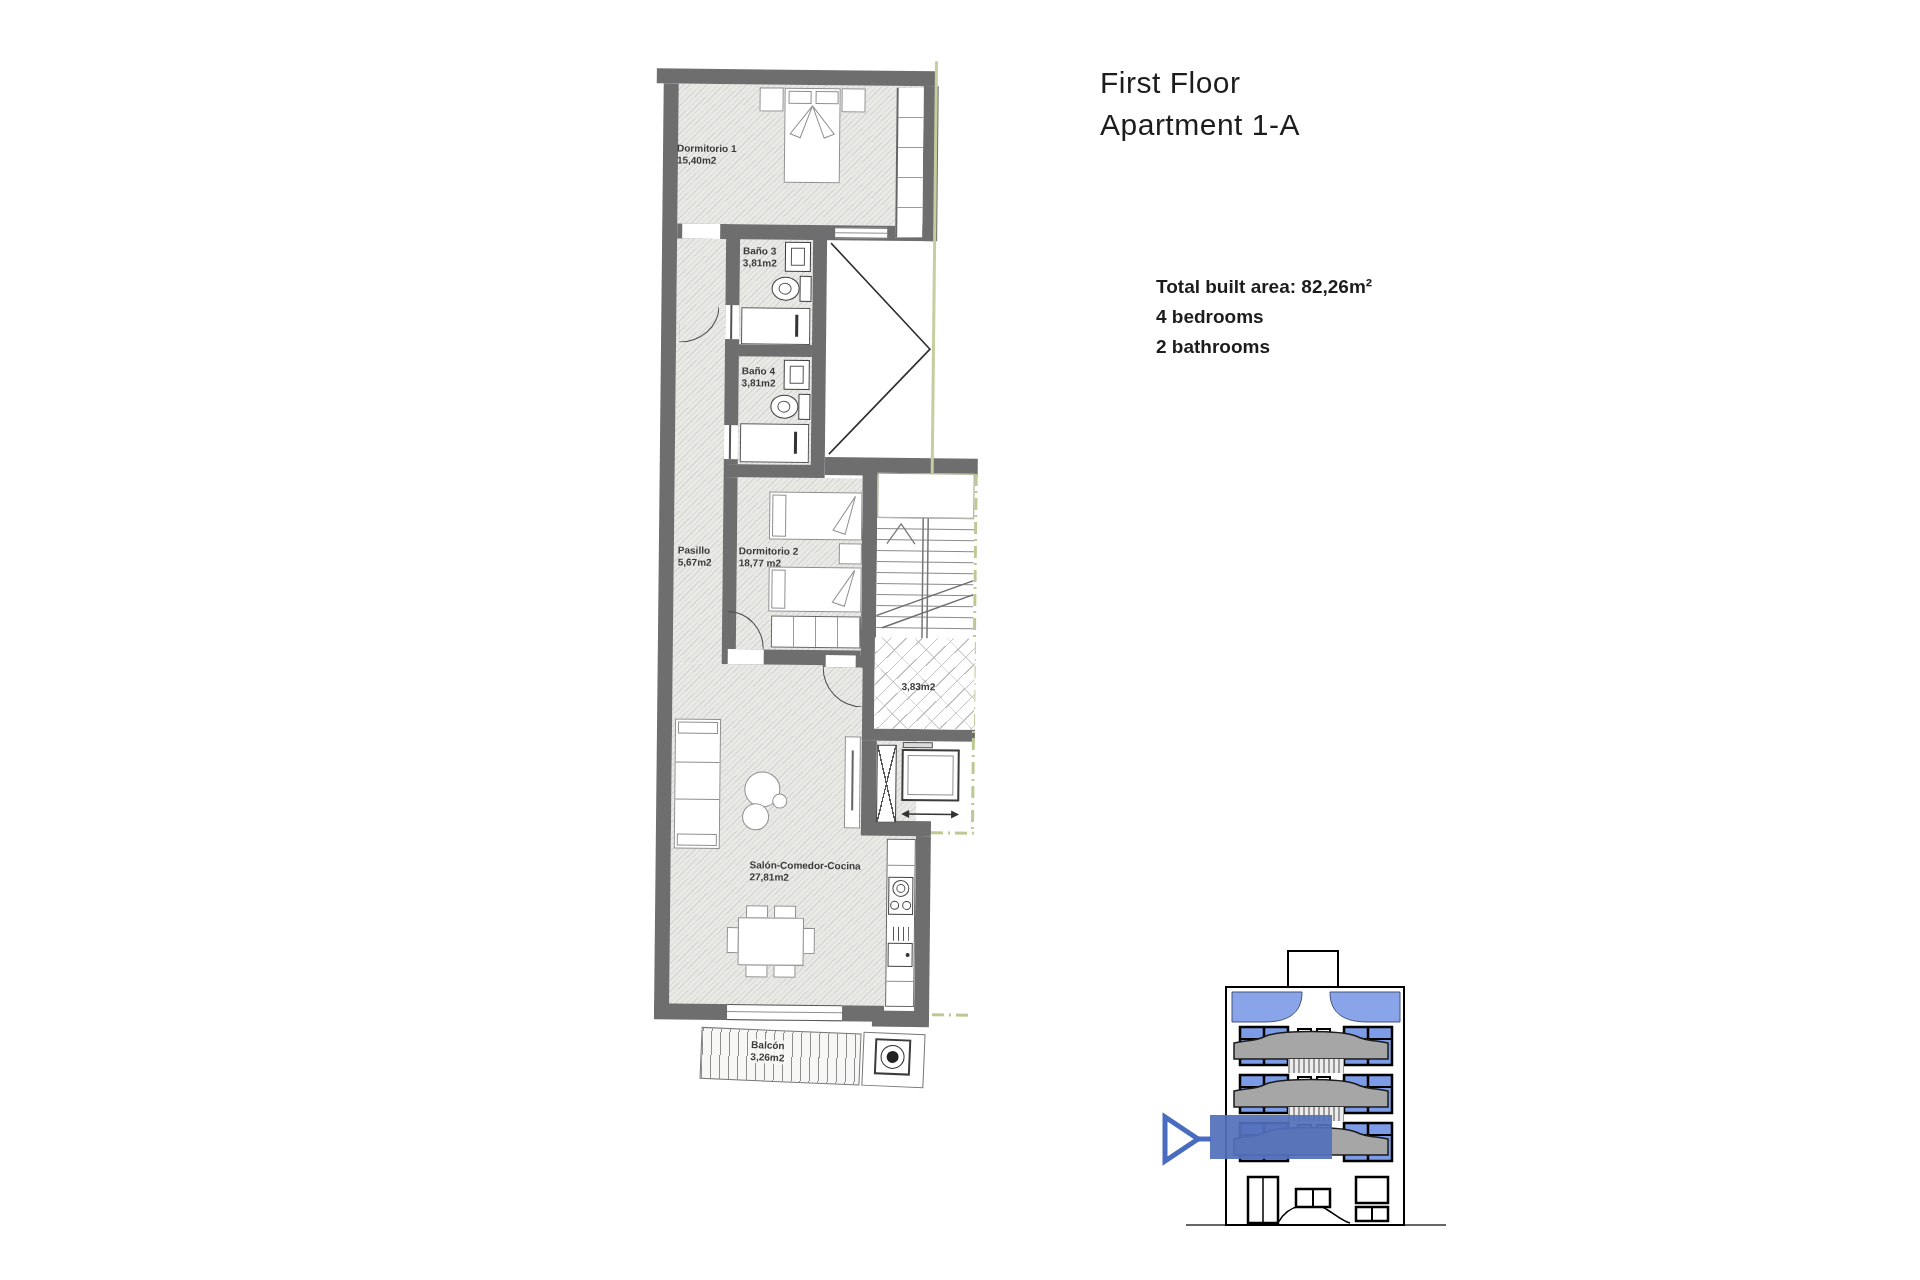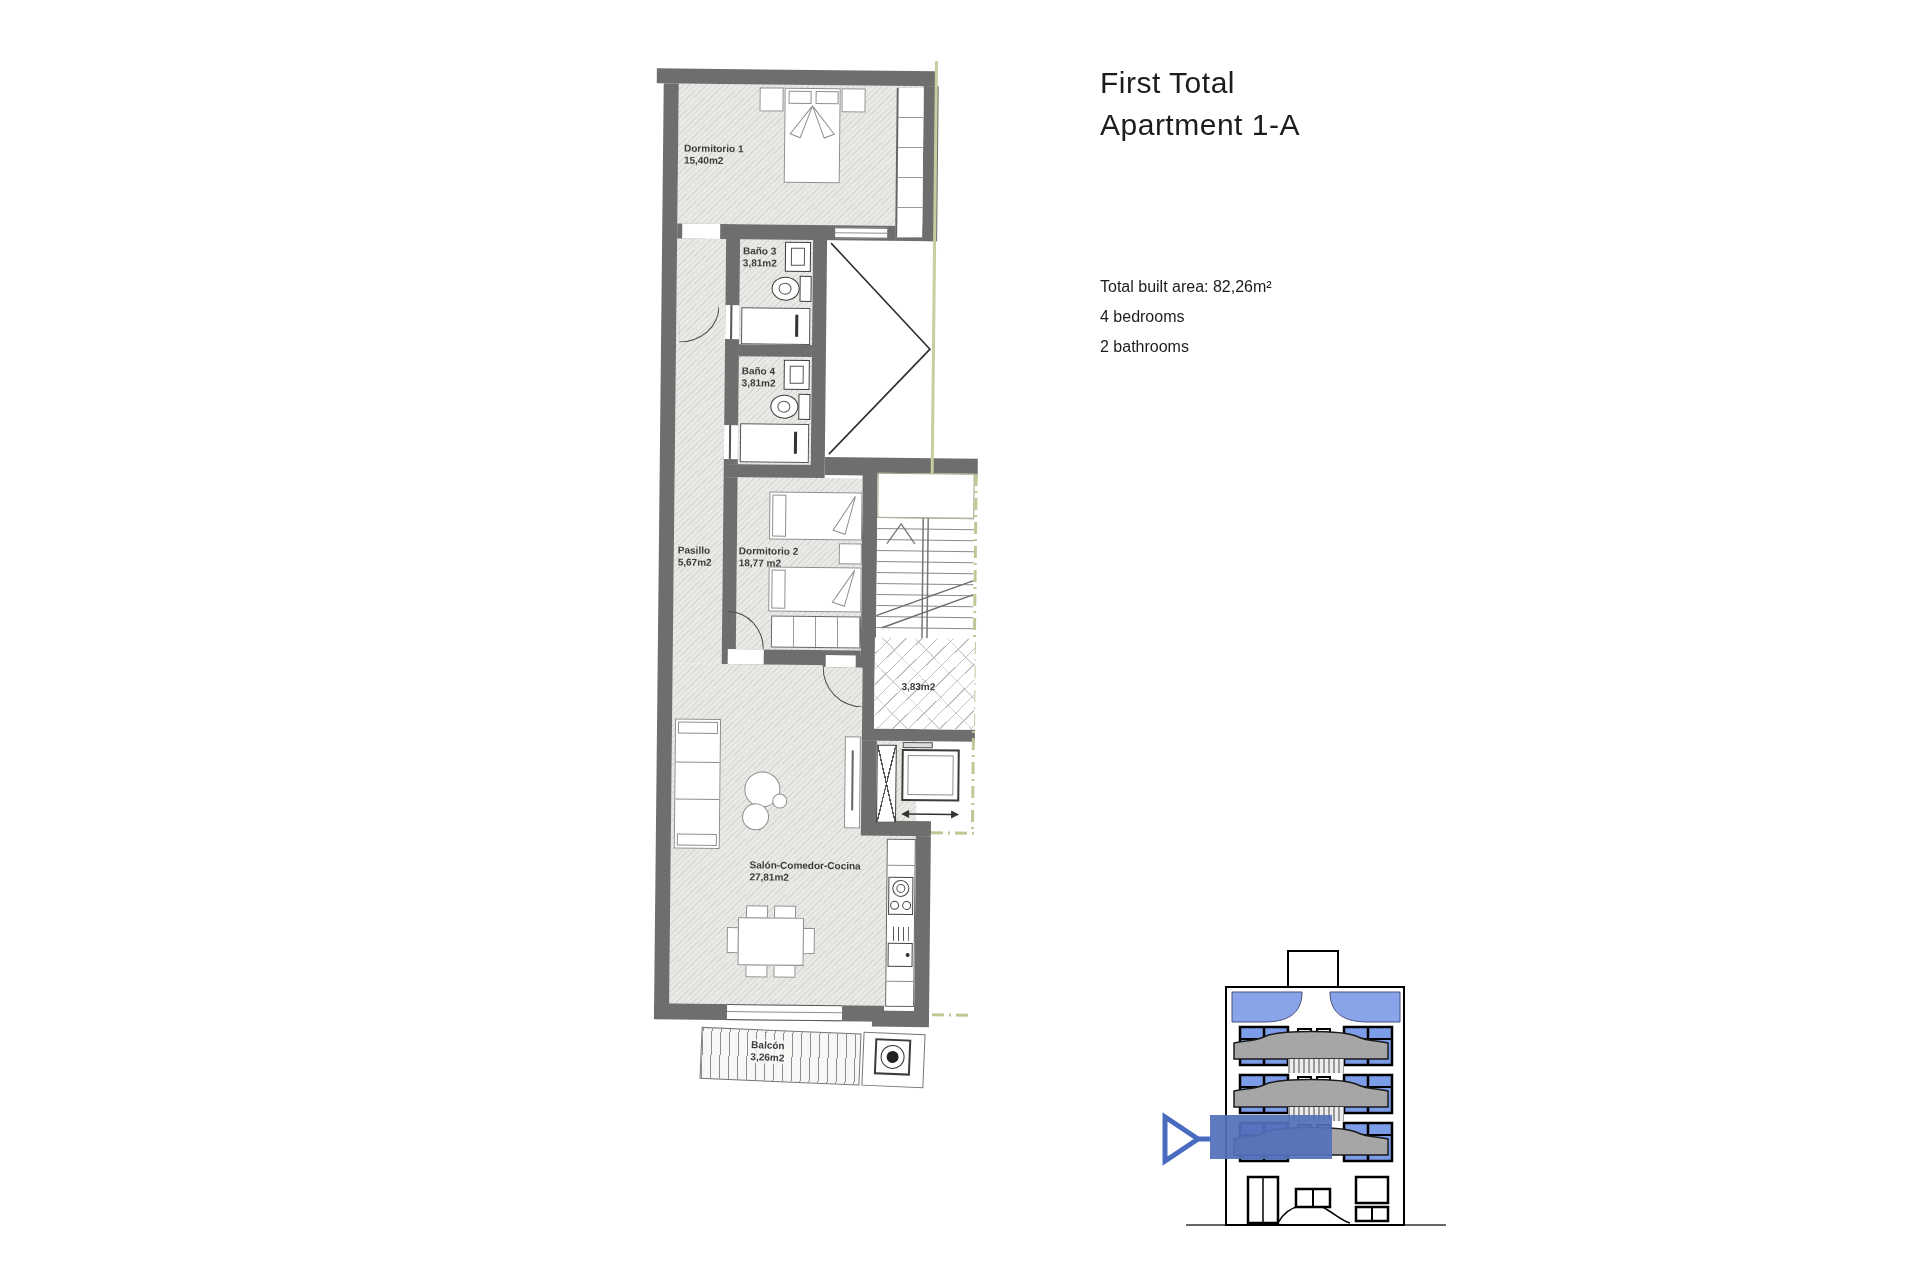--- a/index.html
+++ b/index.html
@@ -31,21 +31,21 @@
   .wrdrb-h{position:absolute;background:#fff;border-left:2px solid #666;box-sizing:border-box;
      background-image:repeating-linear-gradient(to bottom,transparent 0 29px,#9a9a9a 29px 30px);}
   .wrdrb-v{position:absolute;background:#fff;border:1px solid #666;box-sizing:border-box;
      background-image:repeating-linear-gradient(to right,transparent 0 21px,#9a9a9a 21px 22px);}
   .xbox{position:absolute;background:
      linear-gradient(to top right,transparent calc(50% - 0.7px),#555 calc(50% - 0.7px) calc(50% + 0.7px),transparent calc(50% + 0.7px)),
      linear-gradient(to bottom right,transparent calc(50% - 0.7px),#555 calc(50% - 0.7px) calc(50% + 0.7px),transparent calc(50% + 0.7px)),#fff;
      border:1.5px solid #3c3c3c;box-sizing:border-box;}
   
   #title{position:absolute;left:1100px;top:62px;font-size:30px;line-height:42px;letter-spacing:.5px;color:#1c1c1c;}
-  #details{position:absolute;left:1100px;top:272px;font-size:16px;line-height:30px;color:#1c1c1c;}
+  #details{position:absolute;left:1156px;top:272px;font-size:19px;line-height:30px;color:#1c1c1c;font-weight:bold;}
   #disclaimer{position:absolute;left:497px;top:1156px;font-size:21px;line-height:33px;color:#222;}
 </style>
 </head>
 <body>
 
 <div id="plan">
 
   <div class="f" style="left:27px;top:25px;width:245px;height:140px;"></div>
   <div class="f" style="left:27px;top:180px;width:49px;height:425px;"></div>
   <div class="f" style="left:90px;top:180px;width:73px;height:225px;"></div>
@@ -210,21 +210,21 @@
     <div class="lab" style="left:50px;top:16px;text-align:center;background:rgba(247,247,245,.85);padding:0 2px;">
       <span>Balcón</span>
       <span>3,26m2</span>
     </div>
     <div class="fu" style="left:164px;top:4px;width:62px;height:54px;border-color:#777;"></div>
     <div class="fu2" style="left:176px;top:10px;width:36px;height:36px;border-width:2px;"></div>
     <div class="circle" style="left:182px;top:16px;width:24px;height:24px;border:1.5px solid #333;"></div>
     <div class="circle" style="left:188px;top:22px;width:12px;height:12px;background:#222;border:none;"></div>
   </div>
 
-  <div class="lab" style="left:33px;top:84px;">
+  <div class="lab" style="left:26px;top:84px;">
     <span>Dormitorio 1</span>
       <span>15,40m2</span>
   </div>
   <div class="lab" style="left:93px;top:186px;">
     <span>Baño 3</span>
       <span>3,81m2</span>
   </div>
   <div class="lab" style="left:93px;top:306px;">
     <span>Baño 4</span>
       <span>3,81m2</span>
@@ -237,21 +237,21 @@
     <span>Dormitorio 2</span>
       <span>18,77 m2</span>
   </div>
   <div class="lab" style="left:106px;top:800px;">
     <span>Salón-Comedor-Cocina</span>
       <span>27,81m2</span>
   </div>
 </div>
 
 <div id="title">
-  <div>First Total</div>
+  <div>First Floor</div>
   <div>Apartment 1-A</div>
 </div>
 
 <div id="details">
   <div>Total built area: 82,26m²</div>
   <div>4 bedrooms</div>
   <div>2 bathrooms</div>
 </div>
 
 <div id="disclaimer">

